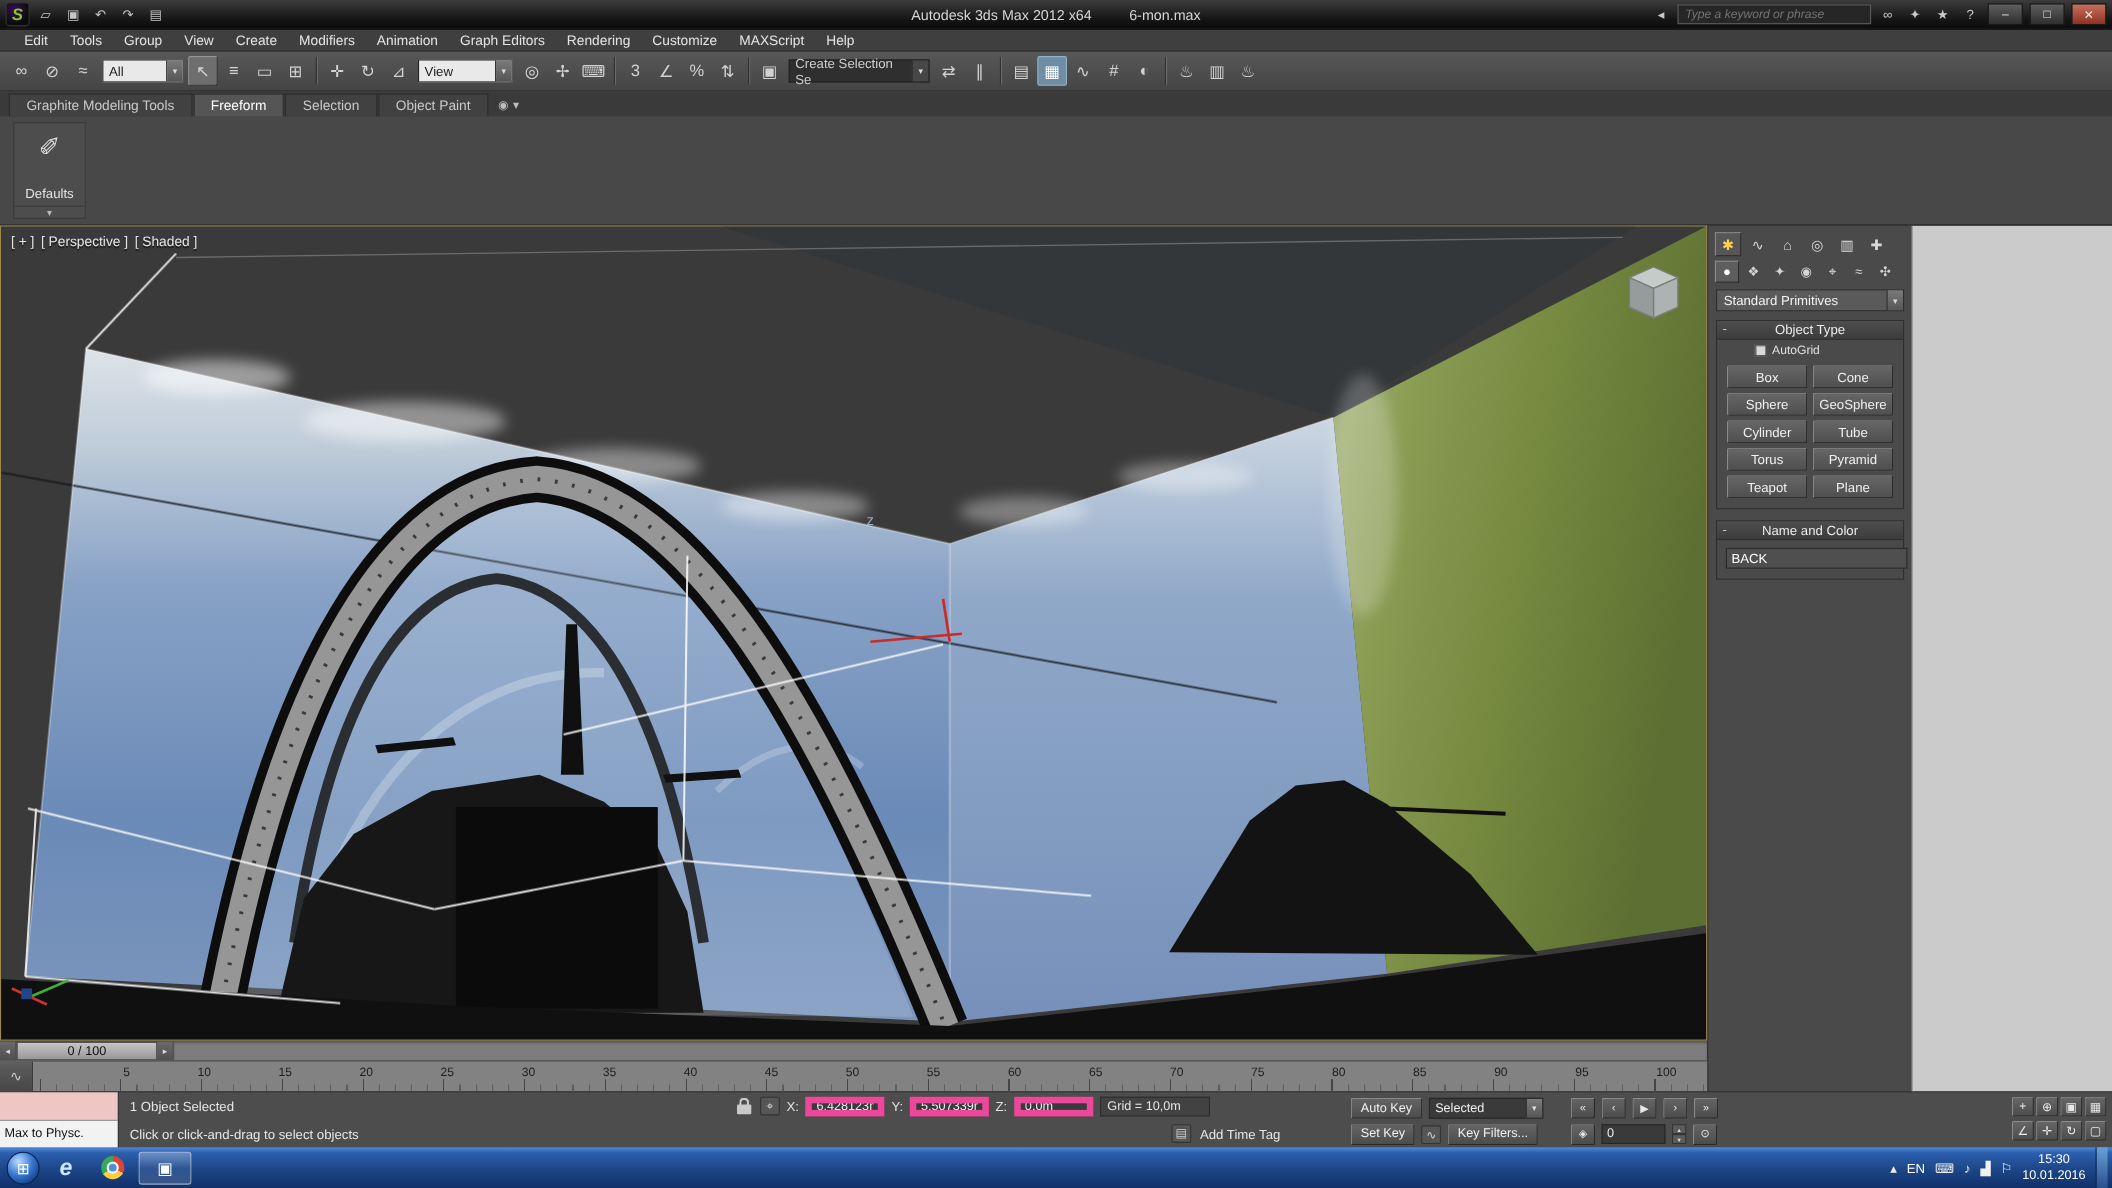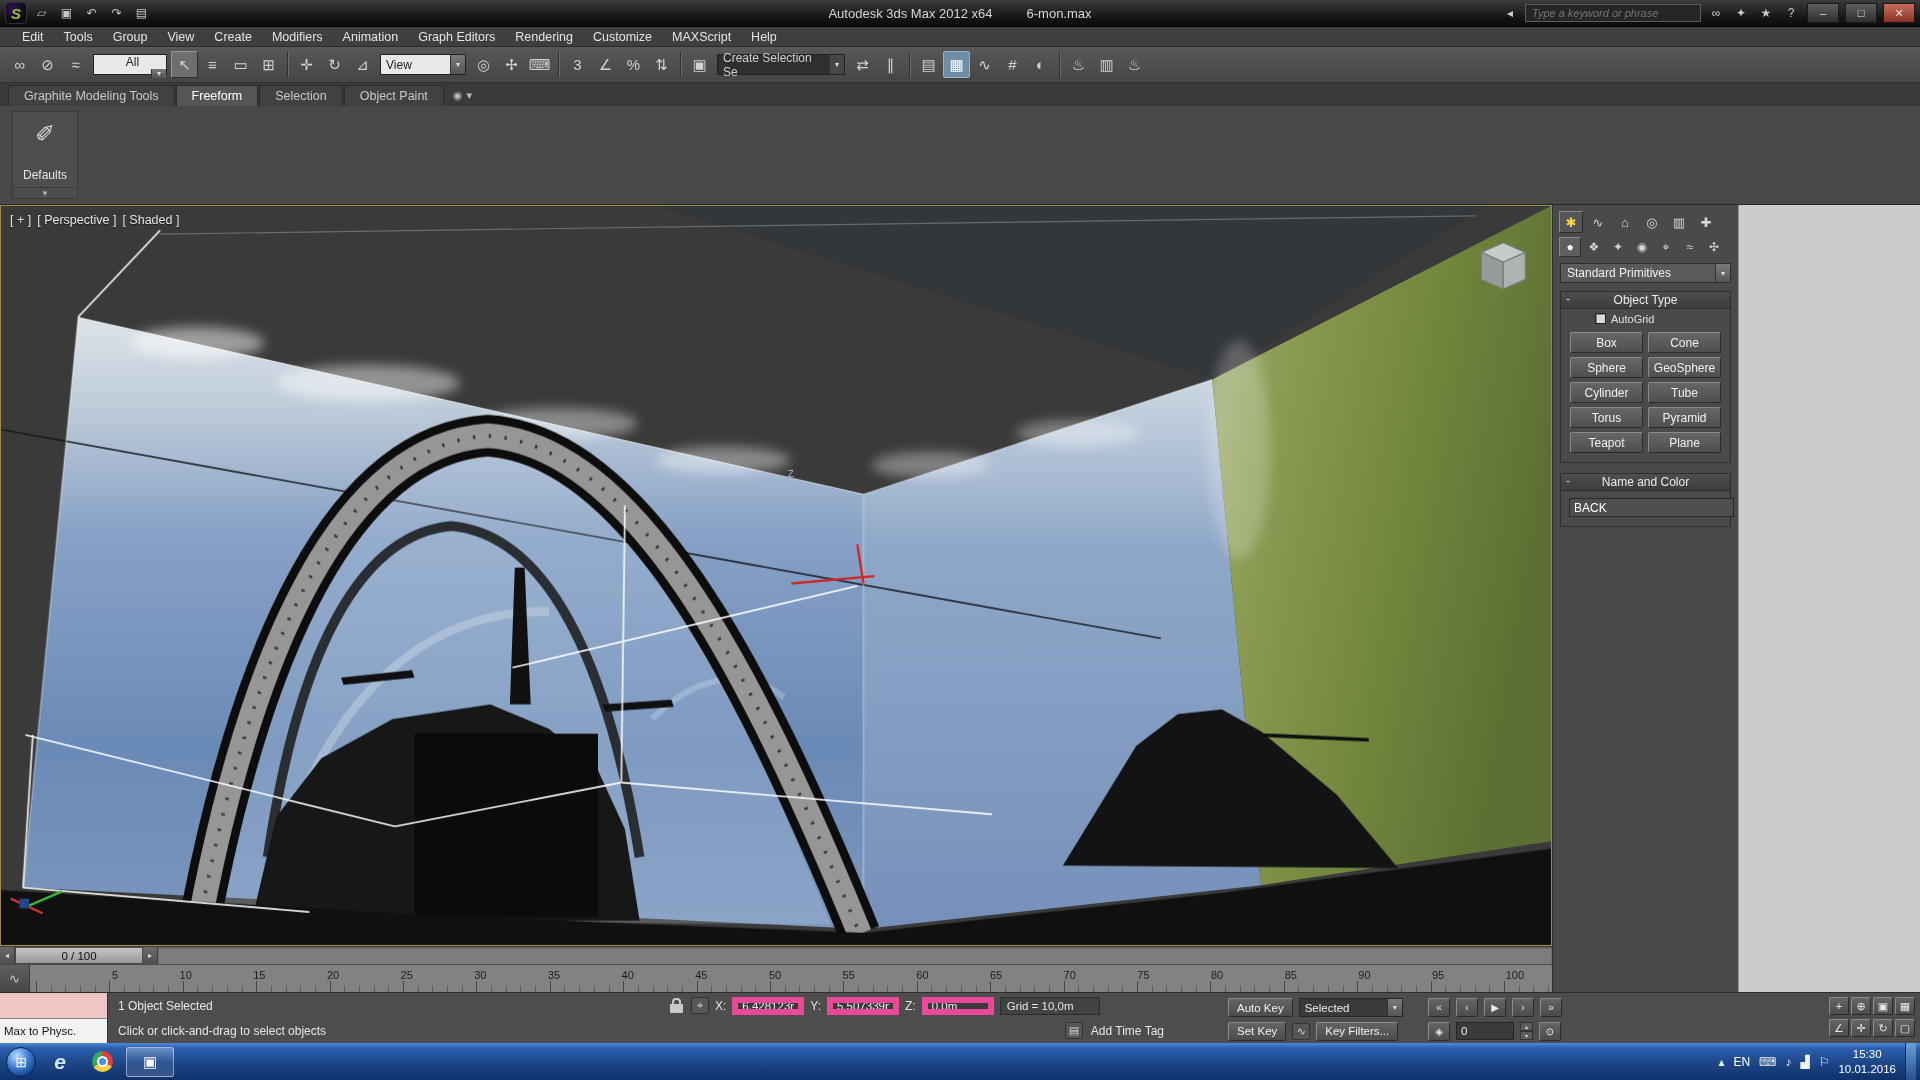--- a/index.html
+++ b/index.html
@@ -22,21 +22,21 @@
   .menubar { height:20px; background:#3f3f3f; display:flex; align-items:center; padding-left:12px; border-bottom:1px solid #2a2a2a; }
   .menu-item { padding:1px 10px; font-size:12.5px; color:#e4e4e4; }
 
   
   .toolbar { height:36px; background:linear-gradient(#585858,#454545); display:flex; align-items:center; padding:0 6px; gap:1px; border-bottom:1px solid #303030; }
   .tb-icon { min-width:27px; height:27px; display:flex; align-items:center; justify-content:center; font-size:15px; color:#d2d2d2; border:1px solid transparent; border-radius:2px; }
   .tb-icon.active { background:#6e6e6e; border-color:#999 #2c2c2c #2c2c2c #999; }
   .tb-icon.hl { background:#6f8ea6; color:#fff; border:1px solid #8fb4c8; }
   .tb-sep { width:1px; height:25px; background:#303030; box-shadow:1px 0 0 #6a6a6a; margin:0 4px; }
   .tb-combo { height:21px; border:1px solid #222; font-size:12px; display:flex; align-items:center; padding-left:5px; margin:0 3px; }
-  .tb-combo.light { background:#e9e9e9; color:#1c1c1c; width:74px;flex-direction:column; }
+  .tb-combo.light { background:#e9e9e9; color:#1c1c1c; width:74px; }
   .tb-combo.light2 { background:#e9e9e9; color:#1c1c1c; width:86px;gap:32px; }
   .tb-combo.dark { background:#2f2f2f; color:#cfcfcf; width:128px; }
   .combo-arrow { margin-left:auto; width:15px; height:100%; background:linear-gradient(#7a7a7a,#565656); color:#ddd; display:flex; align-items:center; justify-content:center; font-size:8px; border-left:1px solid #333; }
   .tb-combo.dark .combo-arrow { background:#474747; }
 
   
   .ribbon-tabs { height:23px; background:#3a3a3a; display:flex; align-items:flex-end; padding-left:8px; gap:1px; }
   .rtab { padding:3px 15px 3px; font-size:12.5px; color:#c9c9c9; background:#414141; border:1px solid #2c2c2c; border-bottom:none; }
   .rtab.active { background:#555; color:#fff; }
   .rtab-extra { display:flex; align-items:center; gap:4px; padding:0 8px 4px; color:#bbb; font-size:11px; }

